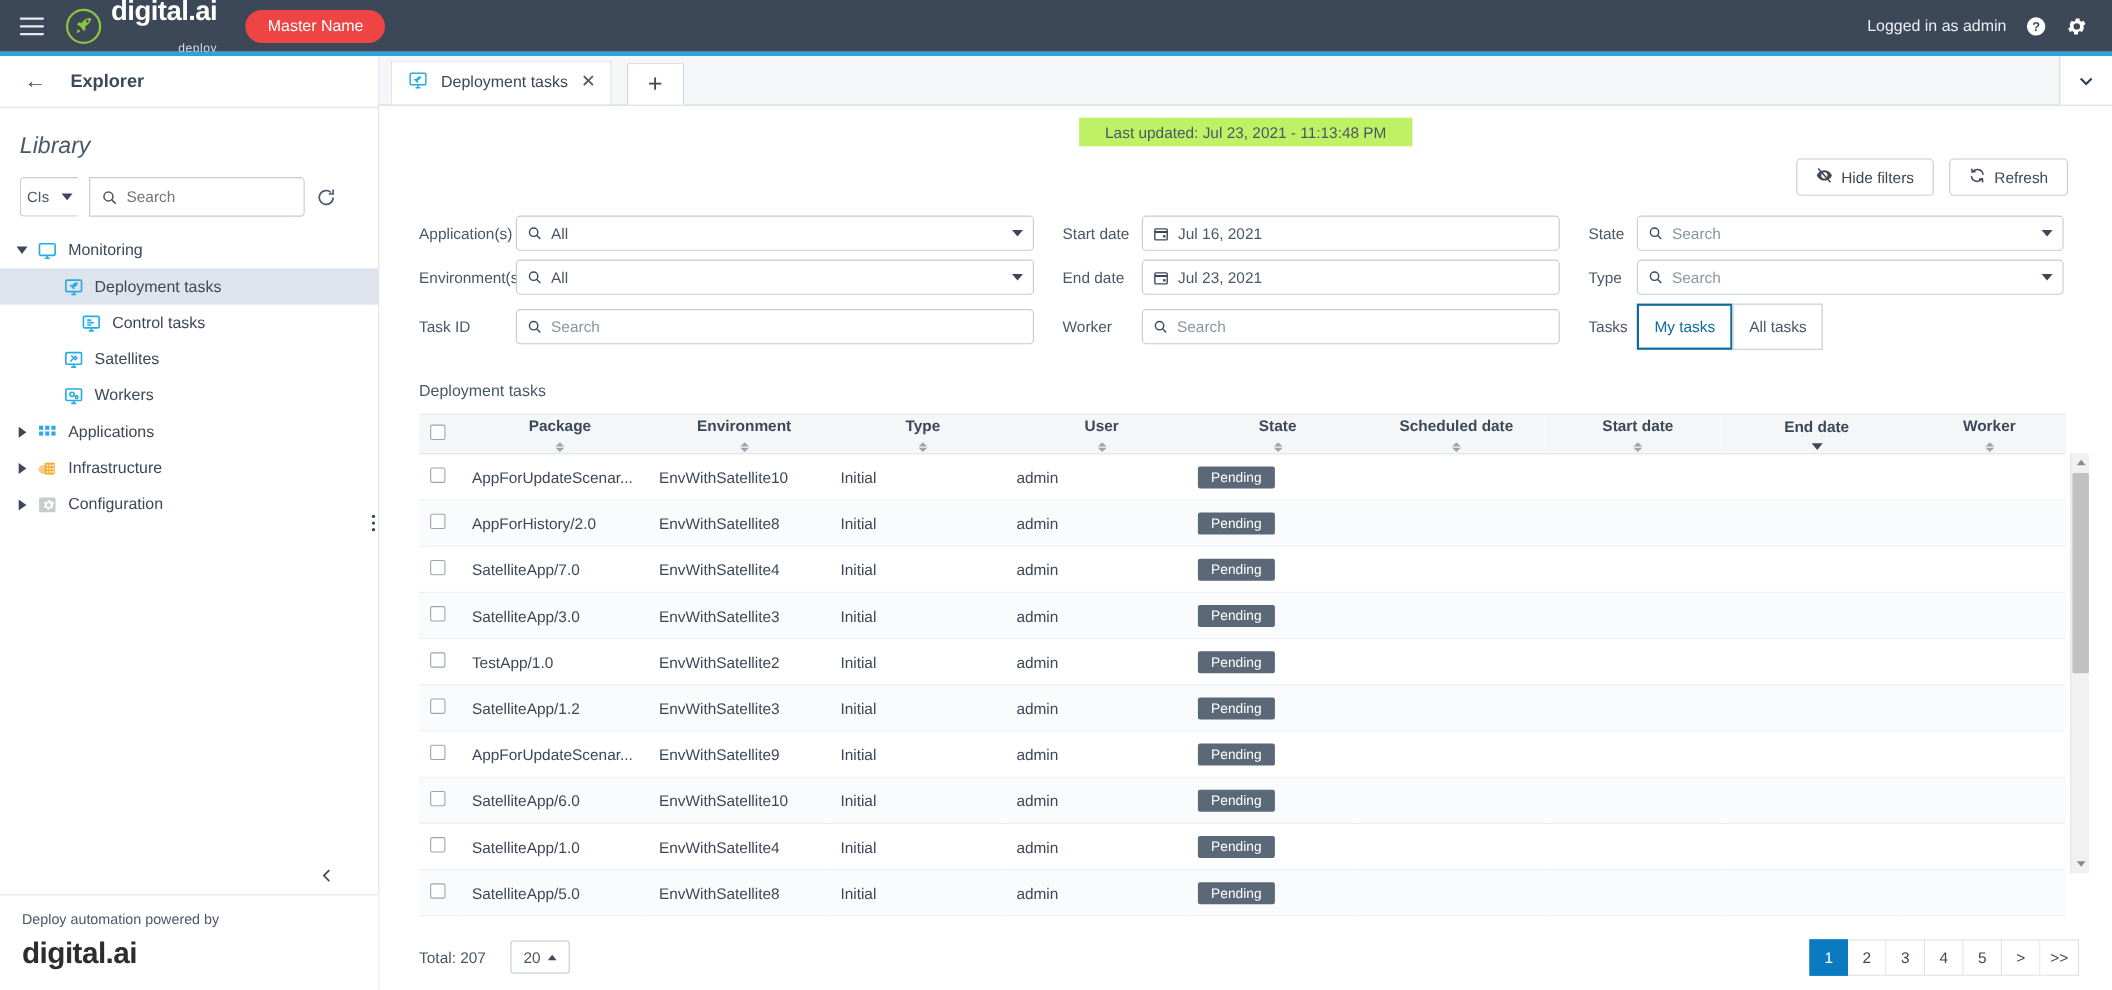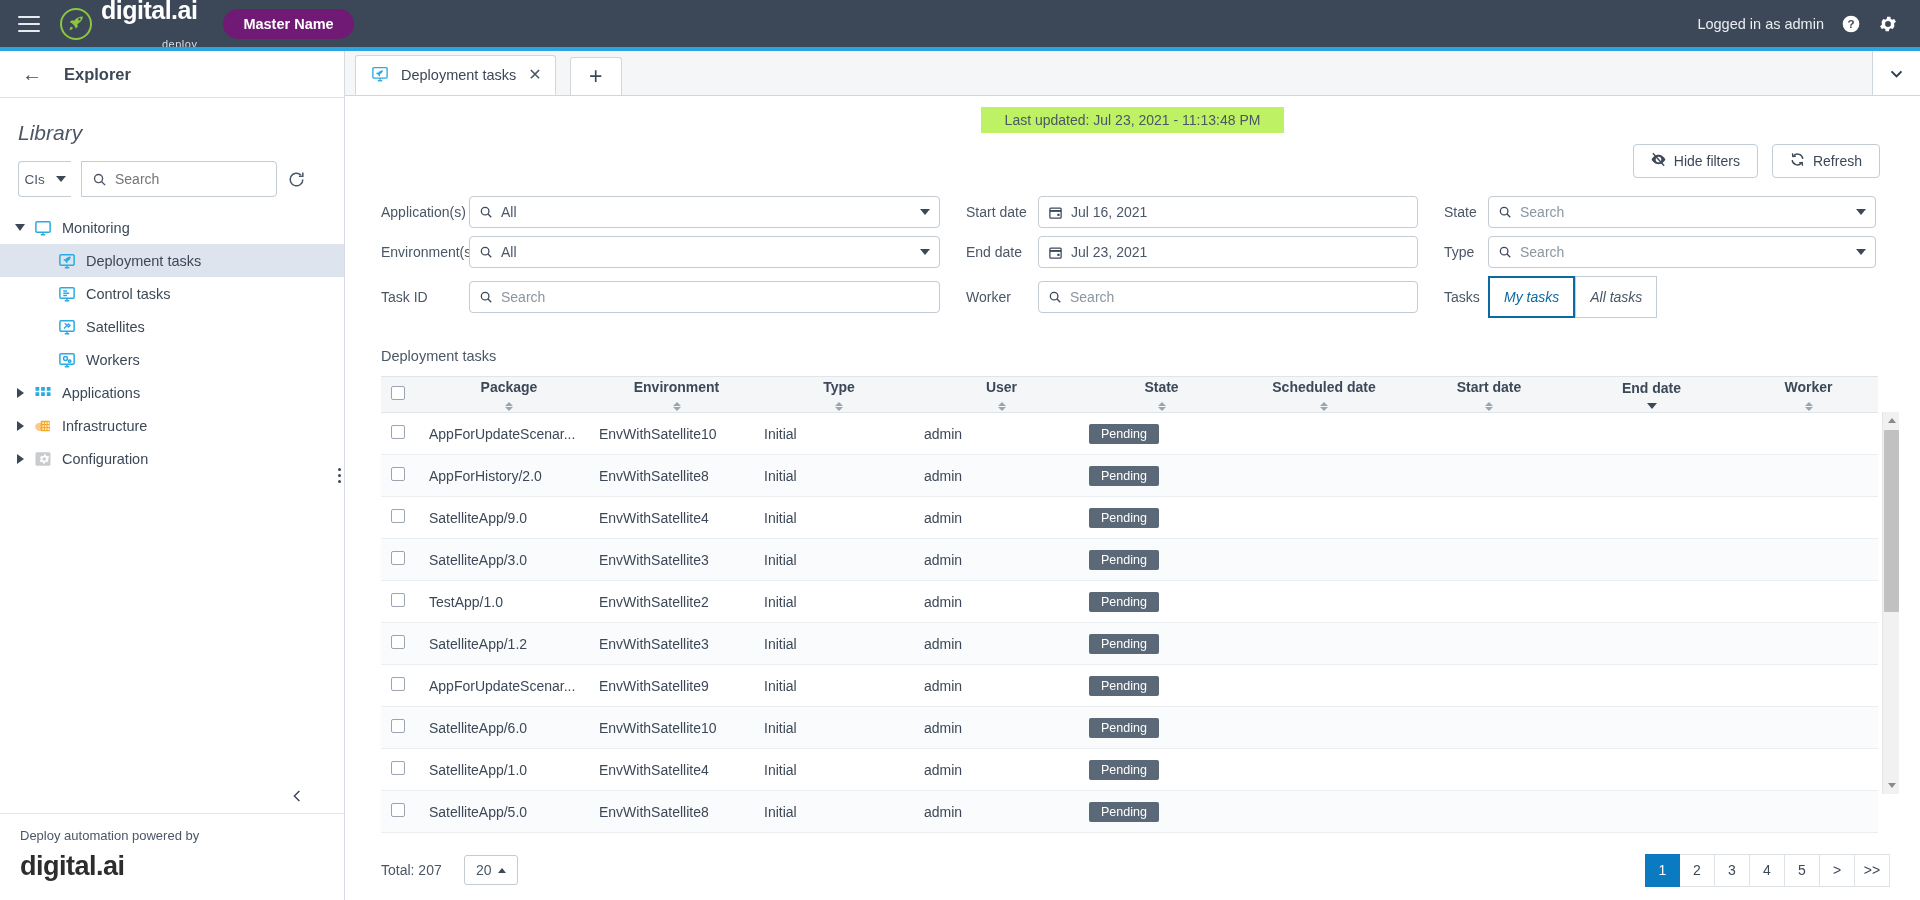--- a/index.html
+++ b/index.html
@@ -27,22 +27,22 @@
   .brand { display: flex; align-items: center; gap: 9px; }
   .rocket-badge {
     width: 32px; height: 32px; border-radius: 50%;
     border: 2.5px solid #8cc63f; display: flex; align-items: center; justify-content: center;
   }
   .brand-text { display: flex; flex-direction: column; line-height: 1; }
   .brand-main { font-size: 25px; font-weight: bold; color: #ffffff; letter-spacing: -0.5px; }
   .brand-sub { font-size: 11px; color: #d7dde4; text-align: right; margin-top: 16px; letter-spacing: 0.5px; }
 
   #master-pill {
-    margin-left: 26px; background: #701a75; color: #ffffff;
-    font-size: 14.5px; font-weight: bold; padding: 7px 20px; border-radius: 16px;
+    margin-left: 26px; background: #ef4444; color: #ffffff;
+    font-size: 14.5px; font-weight: normal; padding: 7px 20px; border-radius: 16px;
     cursor: pointer; white-space: nowrap; text-align: center;
   }
   #topbar-right {
     margin-left: auto; margin-right: 22px; display: flex; align-items: center; gap: 17px;
   }
   #logged-in { color: #e9eef3; font-size: 14.5px; }
   .circ-icon { cursor: pointer; display: flex; align-items: center; }
 
   
   #sidebar {
@@ -146,21 +146,21 @@
     border: none; outline: none; background: transparent; font-size: 14px; color: #4a5766;
     font-family: "Liberation Sans", sans-serif; flex: 1; min-width: 10px;
   }
   .fin input::placeholder { color: #8b96a1; }
   .fdd { margin-left: auto; cursor: pointer; }
 
   .lbl-app  { width: 62px; }
   .seg { display: flex; }
   .seg-btn {
     height: 42px; border: 1px solid #c3cbd3; background: #fff; font-size: 14px;
-    padding: 15px 14px; display: flex; align-items: center; cursor: pointer; color: #4a5766; font-style: italic;
+    padding: 15px 14px; display: flex; align-items: center; cursor: pointer; color: #4a5766;
   }
   .seg-btn.active { border: 2px solid #0b6aa2; color: #0b6aa2; }
 
   
   #table-title { font-size: 14.5px; color: #4a5766; padding: 22px 0 0 36px; }
   #table-wrap { margin: 12px 0 0 36px; width: 1518px; position: relative; }
   table { width: 1497px; border-collapse: collapse; table-layout: fixed; }
   thead th {
     background: #f4f6f8; height: 36px; font-size: 14px; font-weight: bold; color: #3c4858;
     text-align: left; border-top: 1px solid #e0e5ea; border-bottom: 1px solid #e0e5ea;
@@ -302,21 +302,21 @@
         <span class="t-icon">
           <svg width="20" height="18" viewBox="0 0 24 24" fill="none" stroke="#29abe2" stroke-width="2">
             <rect x="2.5" y="3.5" width="19" height="14" rx="1.5"></rect>
             <line x1="9" y1="21" x2="15" y2="21"></line>
             <line x1="12" y1="17.5" x2="12" y2="21"></line>
             <path d="M17 6c-3.2 0-5.3 1.4-6.9 3.6l-1.6-.4-1.4 1.4 1.9 1 1.6 1.6 1 1.9 1.4-1.4-.4-1.6C15.6 11.3 17 9.2 17 6z" fill="#29abe2" stroke="none"></path>
           </svg>
         </span>
         <span>Deployment tasks</span>
       </div>
-      <div class="tree-item" style="padding-left: 36px;">
+      <div class="tree-item" style="padding-left: 52px;">
         <span class="tw"></span>
         <span class="t-icon">
           <svg width="20" height="18" viewBox="0 0 24 24" fill="none" stroke="#29abe2" stroke-width="2">
             <rect x="2.5" y="3.5" width="19" height="14" rx="1.5"></rect>
             <line x1="9" y1="21" x2="15" y2="21"></line>
             <line x1="12" y1="17.5" x2="12" y2="21"></line>
             <line x1="7" y1="8" x2="12" y2="8"></line>
             <line x1="7" y1="11" x2="15" y2="11"></line>
             <line x1="7" y1="14" x2="12" y2="14"></line>
           </svg>
@@ -693,21 +693,21 @@
             <td>Initial</td>
             <td>admin</td>
             <td><span class="badge">Pending</span></td>
             <td></td>
             <td></td>
             <td></td>
             <td></td>
           </tr>
           <tr>
             <td><span class="cb"></span></td>
-            <td>SatelliteApp/9.0</td>
+            <td>SatelliteApp/7.0</td>
             <td>EnvWithSatellite4</td>
             <td>Initial</td>
             <td>admin</td>
             <td><span class="badge">Pending</span></td>
             <td></td>
             <td></td>
             <td></td>
             <td></td>
           </tr>
           <tr>

